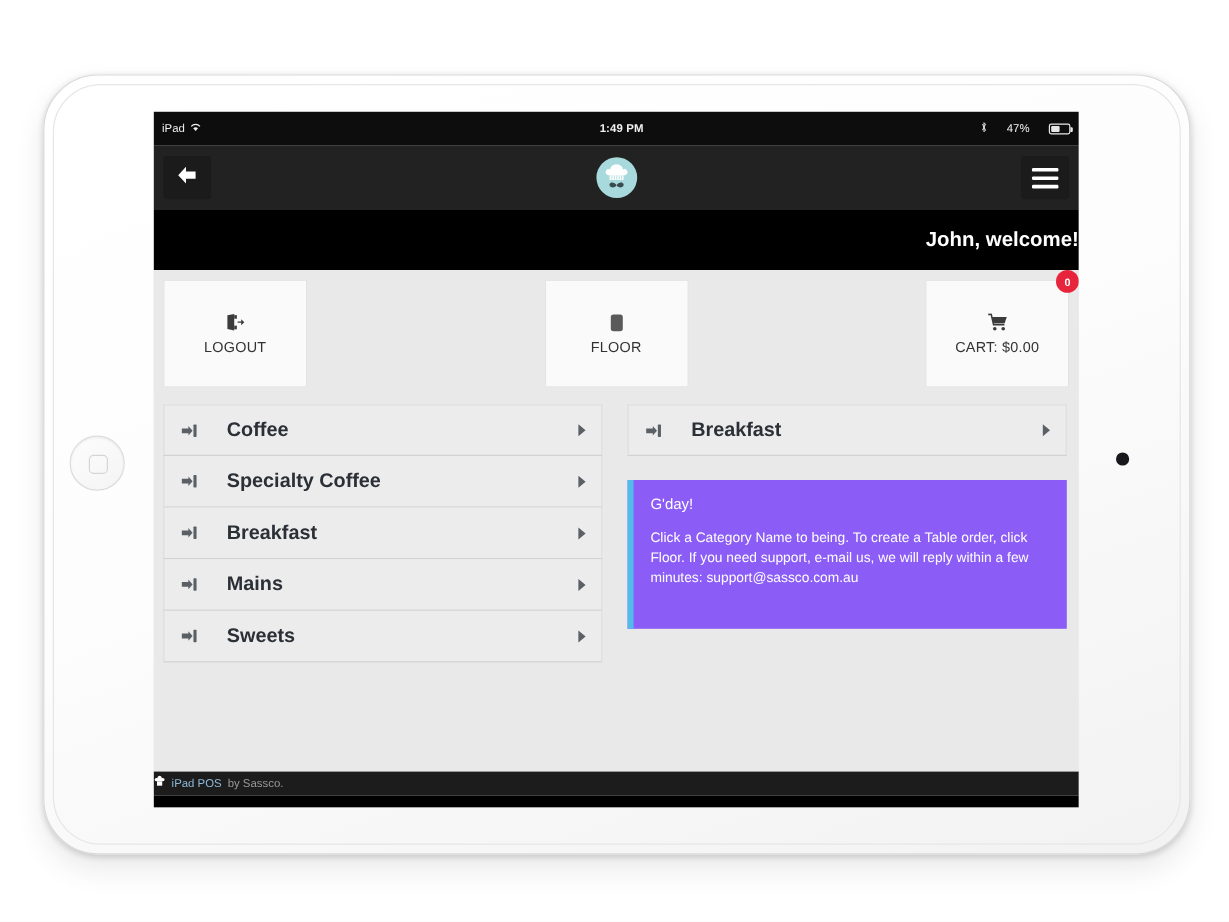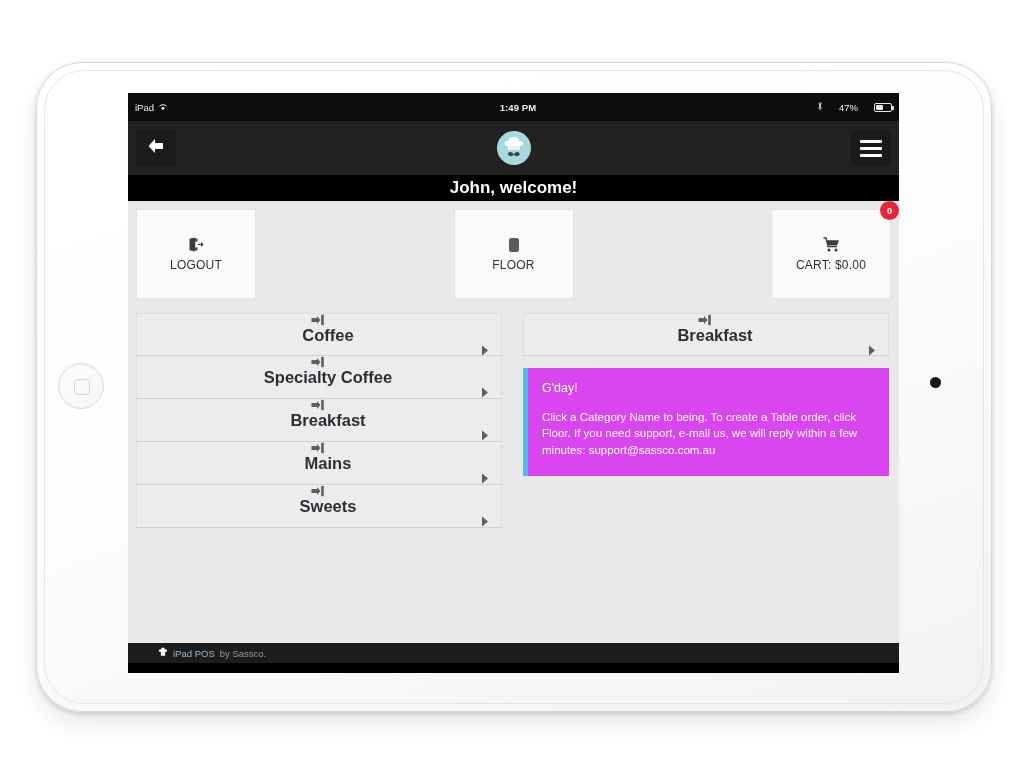--- a/index.html
+++ b/index.html
@@ -114,23 +114,23 @@
     position: absolute; left: 50%; top: 50%;
     transform: translate(-50%,-50%);
     width: 34px; height: 34px;
     border-radius: 50%;
     background: #a8dadd;
     display: flex; align-items: center; justify-content: center;
   }
 
   
   #welcome-bar {
-    height: 26px; background: #000000;
+    height: 50px; background: #000000;
     color: #ffffff;
-    display: flex; align-items: center; justify-content: center;
+    display: flex; align-items: center; justify-content: flex-end;
     font-size: 17px; font-weight: bold;
   }
 
   
   #tiles {
     display: flex; justify-content: space-between;
     padding: 8px 8px 0 8px;
     background: #e9e9e9;
   }
   .tile {
@@ -163,48 +163,47 @@
   #col-right { width: 366px; }
 
   .cat-item {
     height: 43px;
     background: #ececec;
     border: 1px solid #dedede;
     border-bottom: 1px solid #d2d2d2;
     display: flex; align-items: center;
     padding: 0 12px 0 10px;
     position: relative;
-    flex-direction: column;
   }
   .cat-item + .cat-item { border-top: none; }
   .cat-icon { width: 22px; display: flex; align-items: center; justify-content: center; }
   .cat-label {
     font-size: 16.5px; font-weight: bold; color: #2b2f36;
     margin-left: 20px;
   }
   .cat-caret { margin-left: auto; display: flex; align-items: center; }
 
   
   #info-panel {
-    margin-top: 12px;
-    background: #d946ef;
+    margin-top: 20px;
+    background: #8b5cf6;
     border-left: 5px solid #53bbe9;
     color: #ffffff;
     padding: 13px 16px 16px 14px;
-    height: 108px;
+    height: 124px;
   }
   #info-title { font-size: 12.5px; margin-bottom: 14px; }
   #info-body { font-size: 11.5px; line-height: 1.42; }
 
   
   #footer-bar {
     position: absolute; left: 0; right: 0; bottom: 10px;
     height: 20px; background: #1c1c1c;
     display: flex; align-items: center;
-    padding-left: 30px; gap: 5px;
+    gap: 5px;
     font-size: 9.5px;
   }
   #footer-bottom-strip {
     position: absolute; left: 0; right: 0; bottom: 0;
     height: 10px; background: #000000;
   }
   .f-blue { color: #8fb8d8; }
   .f-gray { color: #9a9a9a; }
 </style>
 </head>

